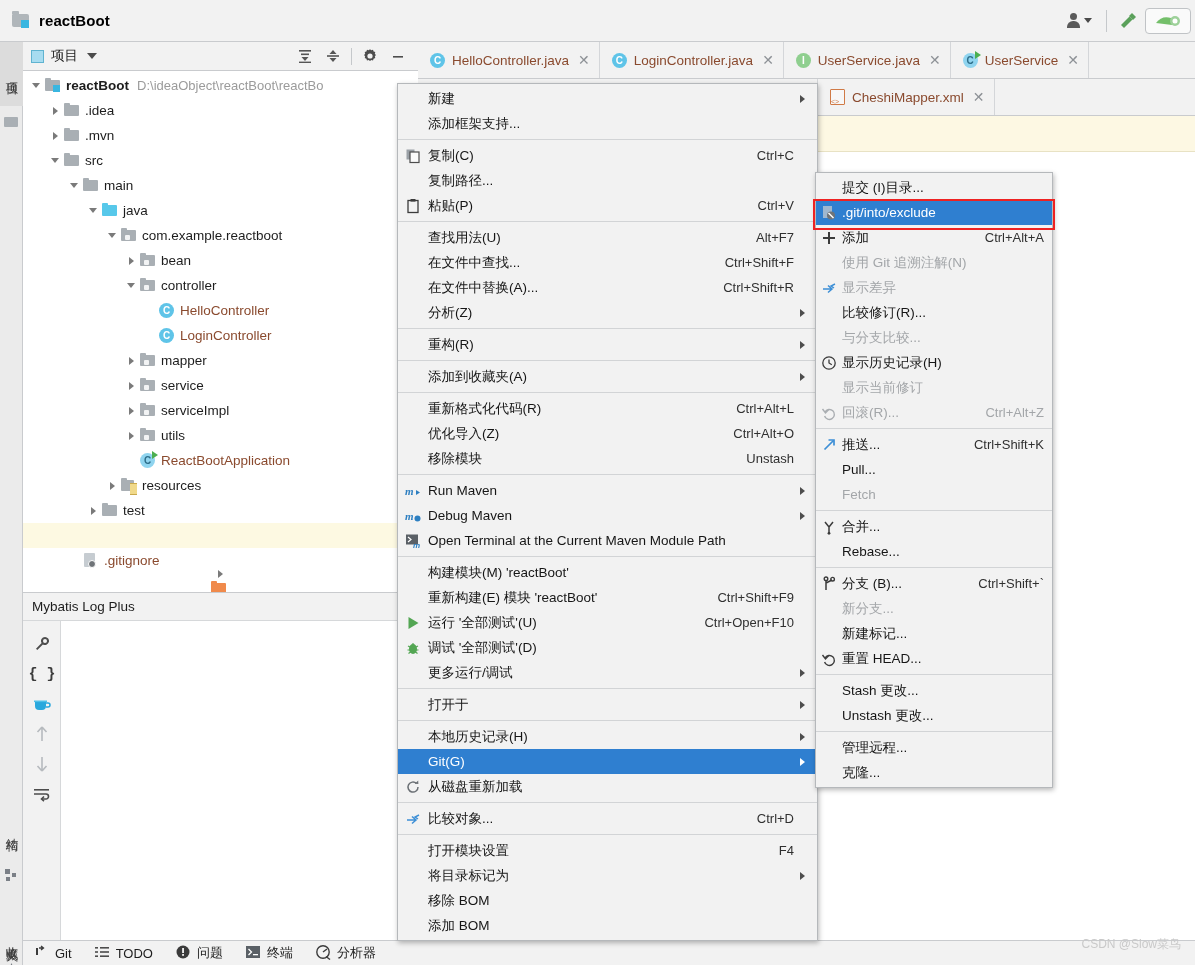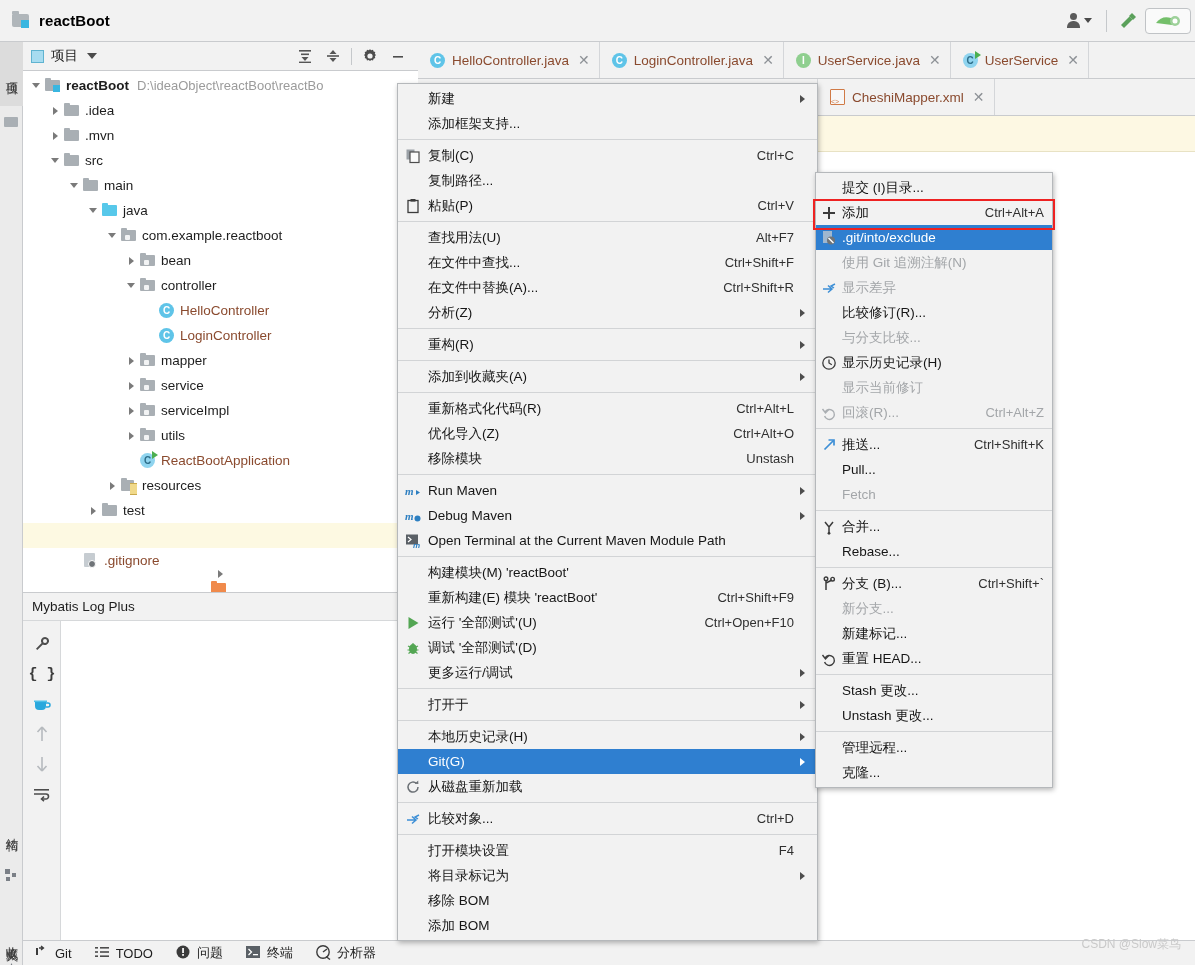--- a/index.html
+++ b/index.html
@@ -760,39 +760,39 @@
         <span class="mlabel">添加 BOM</span>
         <span class="msub"></span>
       </div>
     </div>
 
   <div class="gitmenu" id="gitmenu">
       <div class="gi">
         <span class="gic"></span>
         <span class="glabel">提交 (I)目录...</span>
       </div>
-      <div class="gi">
-        <span class="gic">
-          <svg width="16" height="16" viewBox="0 0 16 16">
-            <rect x="7" y="2" width="2" height="12" fill="#3b3b3b"></rect>
-            <rect x="2" y="7" width="12" height="2" fill="#3b3b3b"></rect>
-          </svg>
-        </span>
-        <span class="glabel">添加</span>
-        <span class="gkey">Ctrl+Alt+A</span>
-      </div>
       <div class="gi sel">
         <span class="gic">
           <svg width="16" height="16" viewBox="0 0 16 16">
             <rect x="2" y="1" width="9" height="12" fill="#9fb7cf"></rect>
             <circle cx="10" cy="10.5" r="4" fill="#6f7478"></circle>
             <path d="M7.5 8 L12.5 13" stroke="#fff" stroke-width="1.4"></path>
           </svg>
         </span>
         <span class="glabel">.git/into/exclude</span>
+      </div>
+      <div class="gi">
+        <span class="gic">
+          <svg width="16" height="16" viewBox="0 0 16 16">
+            <rect x="7" y="2" width="2" height="12" fill="#3b3b3b"></rect>
+            <rect x="2" y="7" width="12" height="2" fill="#3b3b3b"></rect>
+          </svg>
+        </span>
+        <span class="glabel">添加</span>
+        <span class="gkey">Ctrl+Alt+A</span>
       </div>
       <div class="gi dis">
         <span class="gic"></span>
         <span class="glabel">使用 Git 追溯注解(N)</span>
       </div>
       <div class="gi dis">
         <span class="gic">
           <svg width="16" height="16" viewBox="0 0 16 16">
             <path d="M2 9 h9 M7 5.5 L11 9 L7 12.5" stroke="#3d8fd6" stroke-width="1.5" fill="none"></path>
             <path d="M14 4 L10 6 L13 8" stroke="#3d8fd6" stroke-width="1.5" fill="none"></path>

